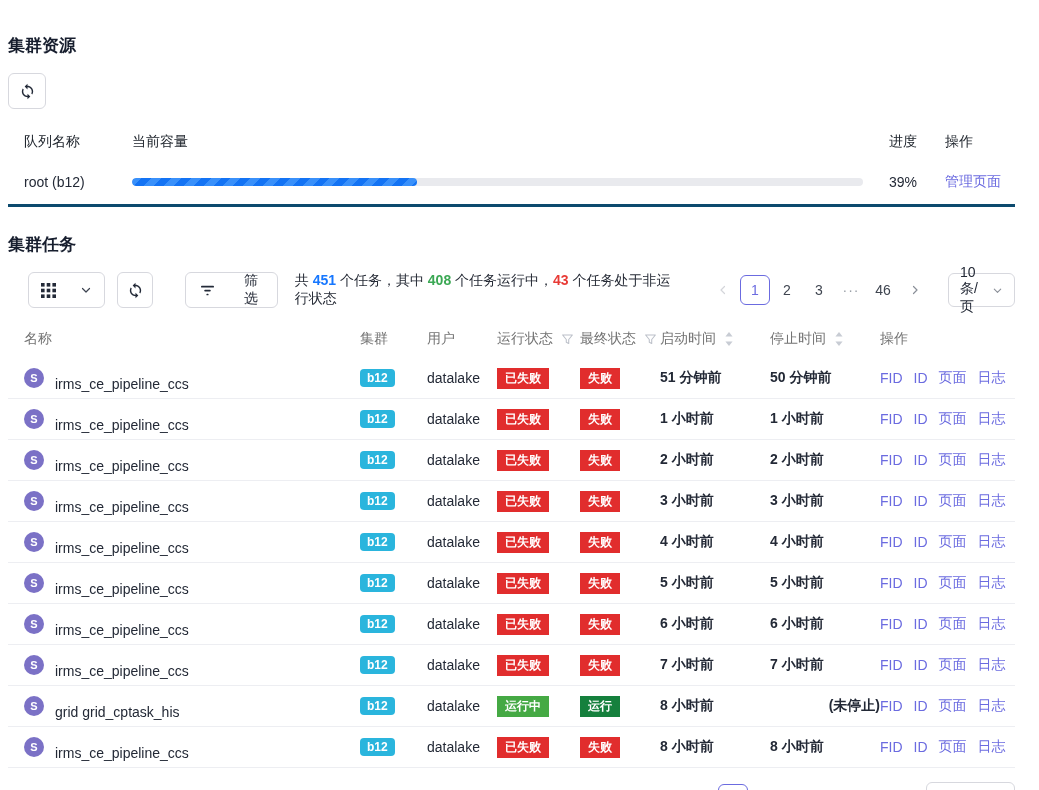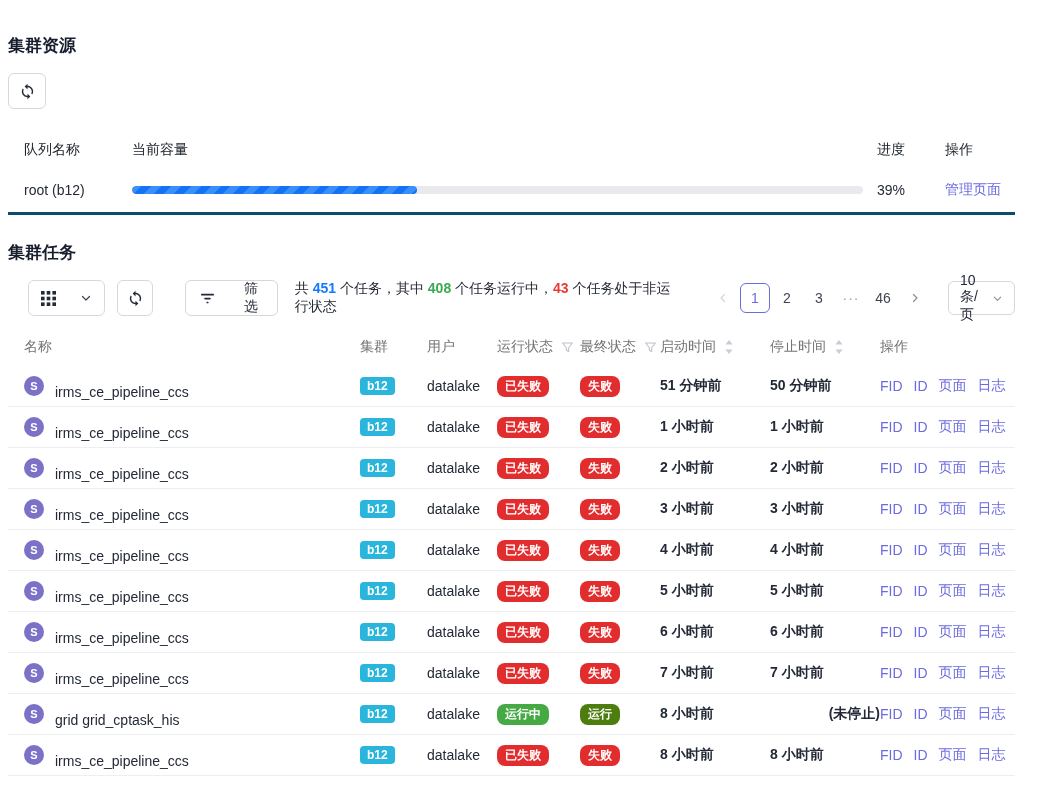--- a/index.html
+++ b/index.html
@@ -9,27 +9,27 @@
 
   h2.section-title { font-size:17px; font-weight:700; color:#171e2e; margin:24px 0 16px; }
 
   
   .icon-btn { width:38px; height:36px; border:1px solid #d7d8de; border-radius:6px; background:#fff;
     display:inline-flex; align-items:center; justify-content:center; cursor:pointer; color:#232a38; }
   .btn { height:36px; border:1px solid #d7d8de; border-radius:6px; background:#fff;
     display:inline-flex; align-items:center; gap:24px; padding:0 14px; cursor:pointer; color:#232936; font-size:14px;margin-left:20px; }
 
   
-  .rtable { margin-top:24px; }
+  .rtable { margin-top:16px; }
   .rrow { display:flex; align-items:center; }
   .rhead { height:34px; font-weight:500; color:#20262e; }
   .rbody { height:48px; border-bottom:3px solid #0c4a6e; }
   .c-queue { width:124px; padding-left:16px; flex:none; }
   .c-cap { flex:1; padding-right:14px; }
-  .c-prog { width:52px; flex:none; }
+  .c-prog { width:52px; flex:none;text-align:center; }
   .c-act { width:86px; flex:none; padding-left:16px; }
   .progress-track { height:8px; border-radius:4px; background:#e9eaee; overflow:hidden; }
   .progress-fill { height:100%; border-radius:4px;
     background:repeating-linear-gradient(135deg,#3990fa 0 7px,#1373f4 7px 14px); }
 
   a.link { color:#6b6be0; text-decoration:none; cursor:pointer; }
 
   
   .toolbar { display:flex; align-items:center; gap:12px; margin:14px 0 12px; }
   .summary { margin-left:5px; color:#262b36; }
@@ -66,25 +66,25 @@
   .col-stop { width:110px; }
   .col-act { width:135px; display:flex; align-items:center; gap:11px; }
   .th-flex { display:flex; align-items:center; gap:8px; }
   .time { font-weight:600; }
   .time.muted { font-weight:700;text-align:right; }
 
   .avatar { width:20px; height:20px; border-radius:50%; background:#7b71c6; color:#fff; font-size:11px;
     font-weight:600; display:inline-flex; align-items:center; justify-content:center; flex:none; }
   .task-name { white-space:nowrap; overflow:hidden; text-overflow:ellipsis;margin-top:12px; }
 
-  .badge { display:inline-block; padding:3px 8px; border-radius:8px; color:#fff; font-size:12px;
+  .badge { display:inline-block; padding:3px 8px; border-radius:0; color:#fff; font-size:12px;
     font-weight:600; line-height:1.25; }
   .badge-red { background:#e12d2d; }
   .badge-green { background:#45a944; }
-  .badge-cyan { background:#4d7c0f; }
+  .badge-cyan { background:#15803d; }
   .cluster-badge { display:inline-block; padding:2px 7px; border-radius:4px; background:#2ab5dd;
     color:#fff; font-size:12px; font-weight:700; }
 
   .table-foot { display:flex; align-items:center; justify-content:flex-end; margin-top:14px; }
   .sorter { display:inline-flex; }
 </style>
 </head>
 <body>
 
 <div class="page">

